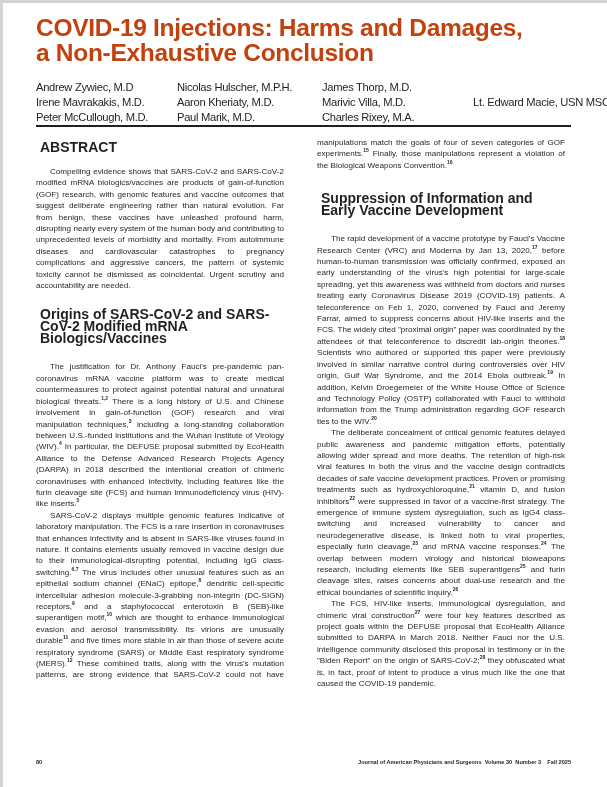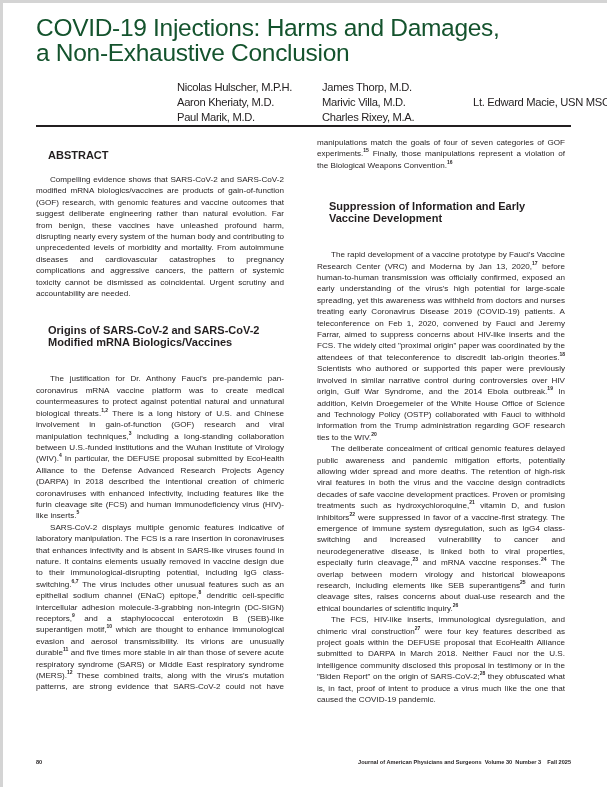--- a/index.html
+++ b/index.html
@@ -4,52 +4,57 @@
 <style>
   html, body { margin:0; padding:0; }
   body {
     width:607px; height:787px; overflow:hidden; background:#ffffff;
     font-family:"Liberation Sans", sans-serif; color:#231f20; position:relative;
   }
   .frame-top { position:absolute; left:0; top:0; width:607px; height:3px; background:#d4d4d4; }
   .frame-left { position:absolute; left:0; top:0; width:3px; height:787px; background:#d4d4d4; }
   .title {
     position:absolute; left:36px; top:15px; width:560px;
-    font-family:"Liberation Sans", sans-serif; font-weight:normal;
-    font-size:24.5px; line-height:25px; color:#14532d; letter-spacing:-0.3px;
+    font-family:"Liberation Sans", sans-serif; font-weight:bold;
+    font-size:24.5px; line-height:25px; color:#c2410c; letter-spacing:-0.3px;
   }
   .authors { position:absolute; top:80px; left:0; width:607px; height:45px; }
   .author-col { position:absolute; font-size:11.2px; line-height:15px; color:#231f20; letter-spacing:-0.3px; }
   .author-col div { white-space:nowrap; }
   .rule { position:absolute; left:36px; top:125px; width:535px; height:2px; background:#231f20; }
   .col { position:absolute; top:137px; width:248px; font-size:8.1px; line-height:11.4px; color:#231f20; }
   .col.left { left:36px; }
   .col.right { left:317px; top:137px; }
   .col p { margin:0; text-align:justify; text-indent:14px; }
   .col p.noindent { text-indent:0; }
-  .col h3 { margin:12px; font-size:11px; line-height:12px; font-weight:bold; color:#231f20; }
+  .col h3 { margin:4px; font-size:14px; line-height:12px; font-weight:bold; color:#231f20; }
   .col h3.abstract { margin-bottom:13px; }
   .col .gap { height:13px; }
   sup { font-size:5px; line-height:0; vertical-align:4px; font-weight:bold; }
   .footer { position:absolute; top:759px; font-size:5.6px; font-weight:bold; color:#231f20; }
   .footer.page { left:36px; }
   .footer.journal { right:36px; }
 </style>
 </head>
 <body>
 
 <div class="frame-top"></div>
 <div class="frame-left"></div>
 
 <h1 class="title" style="margin:0;">
   <div>COVID-19 Injections: Harms and Damages,</div>
   <div>a Non-Exhaustive Conclusion</div>
 </h1>
 
 <div class="authors">
+  <div class="author-col" style="left:36px;">
+    <div>Andrew Zywiec, M.D</div>
+    <div>Irene Mavrakakis, M.D.</div>
+    <div>Peter McCullough, M.D.</div>
+  </div>
   <div class="author-col" style="left:177px;">
     <div>Nicolas Hulscher, M.P.H.</div>
     <div>Aaron Kheriaty, M.D.</div>
     <div>Paul Marik, M.D.</div>
   </div>
   <div class="author-col" style="left:322px;">
     <div>James Thorp, M.D.</div>
     <div>Marivic Villa, M.D.</div>
     <div>Charles Rixey, M.A.</div>
   </div>

